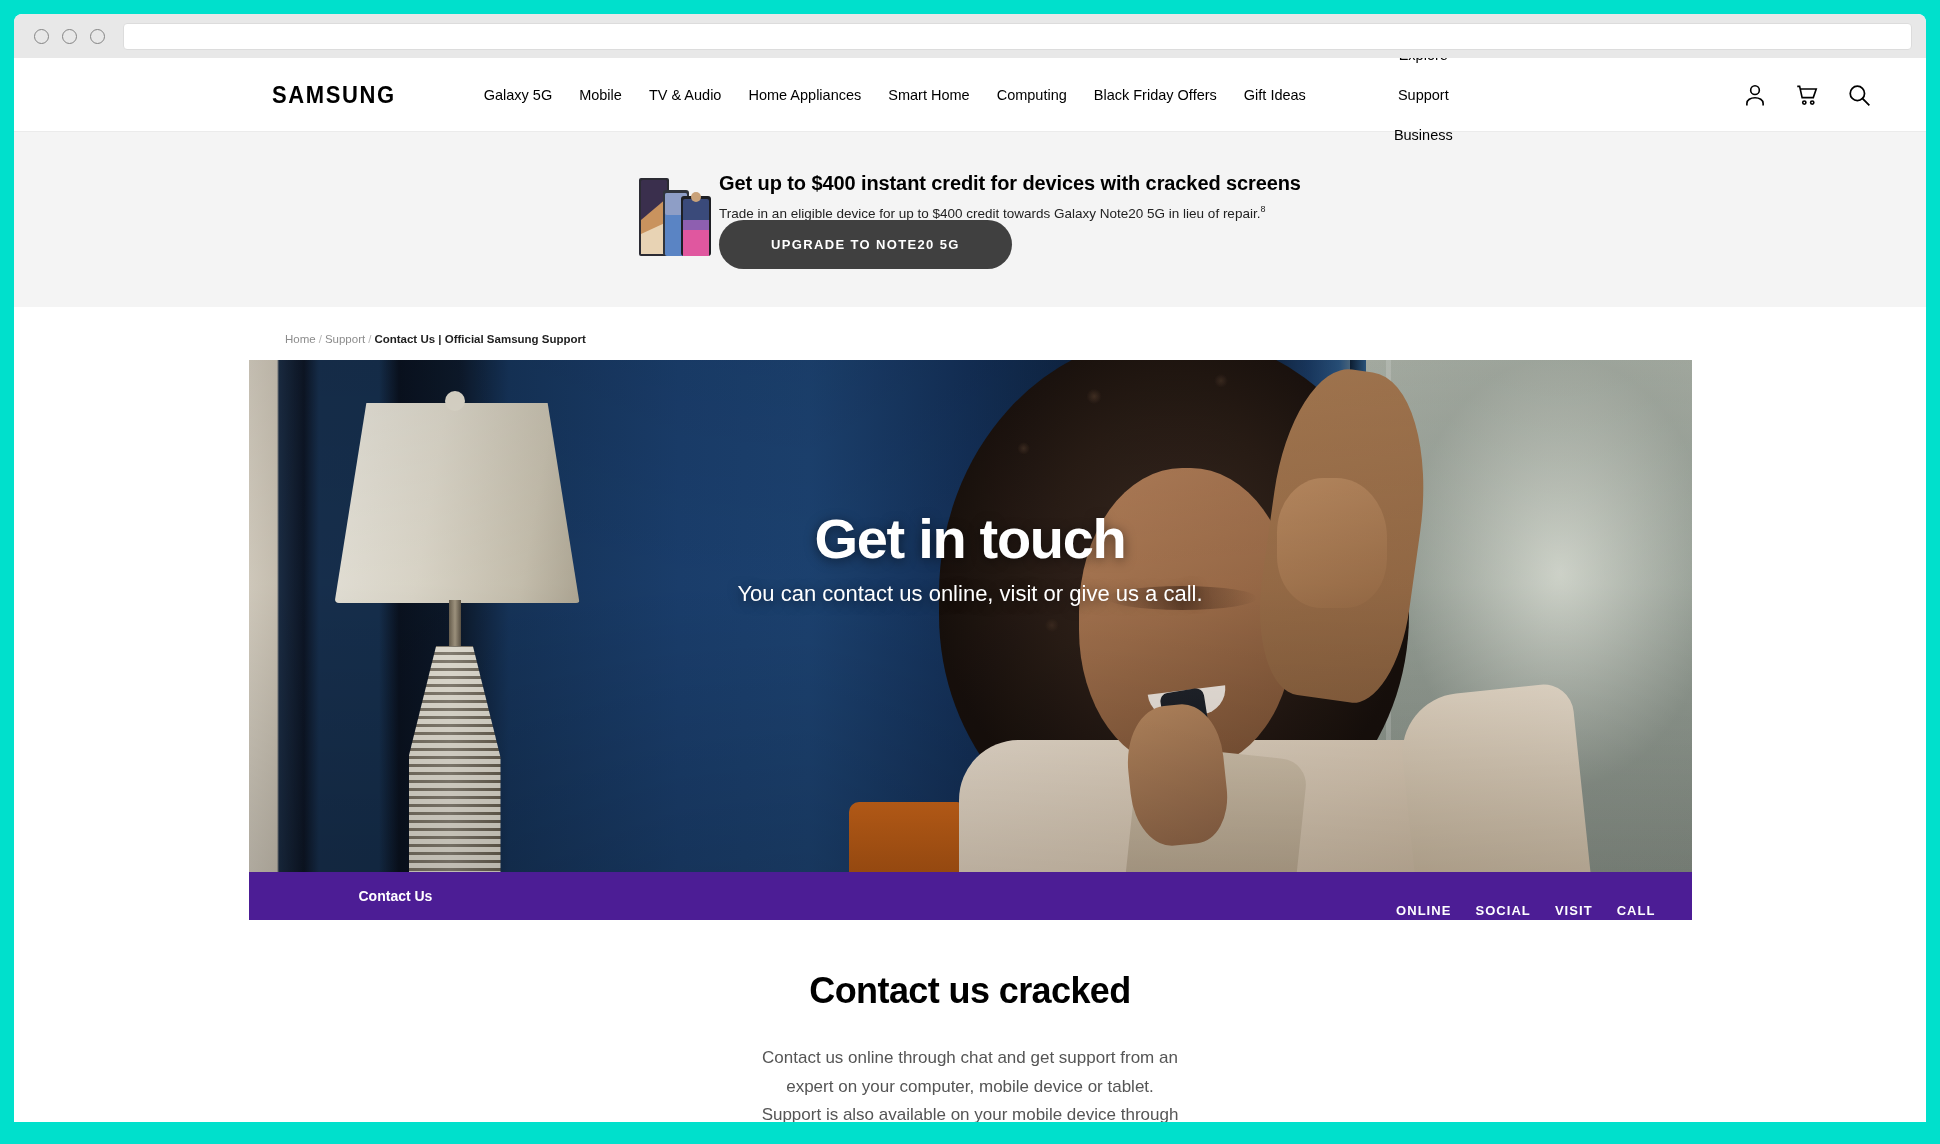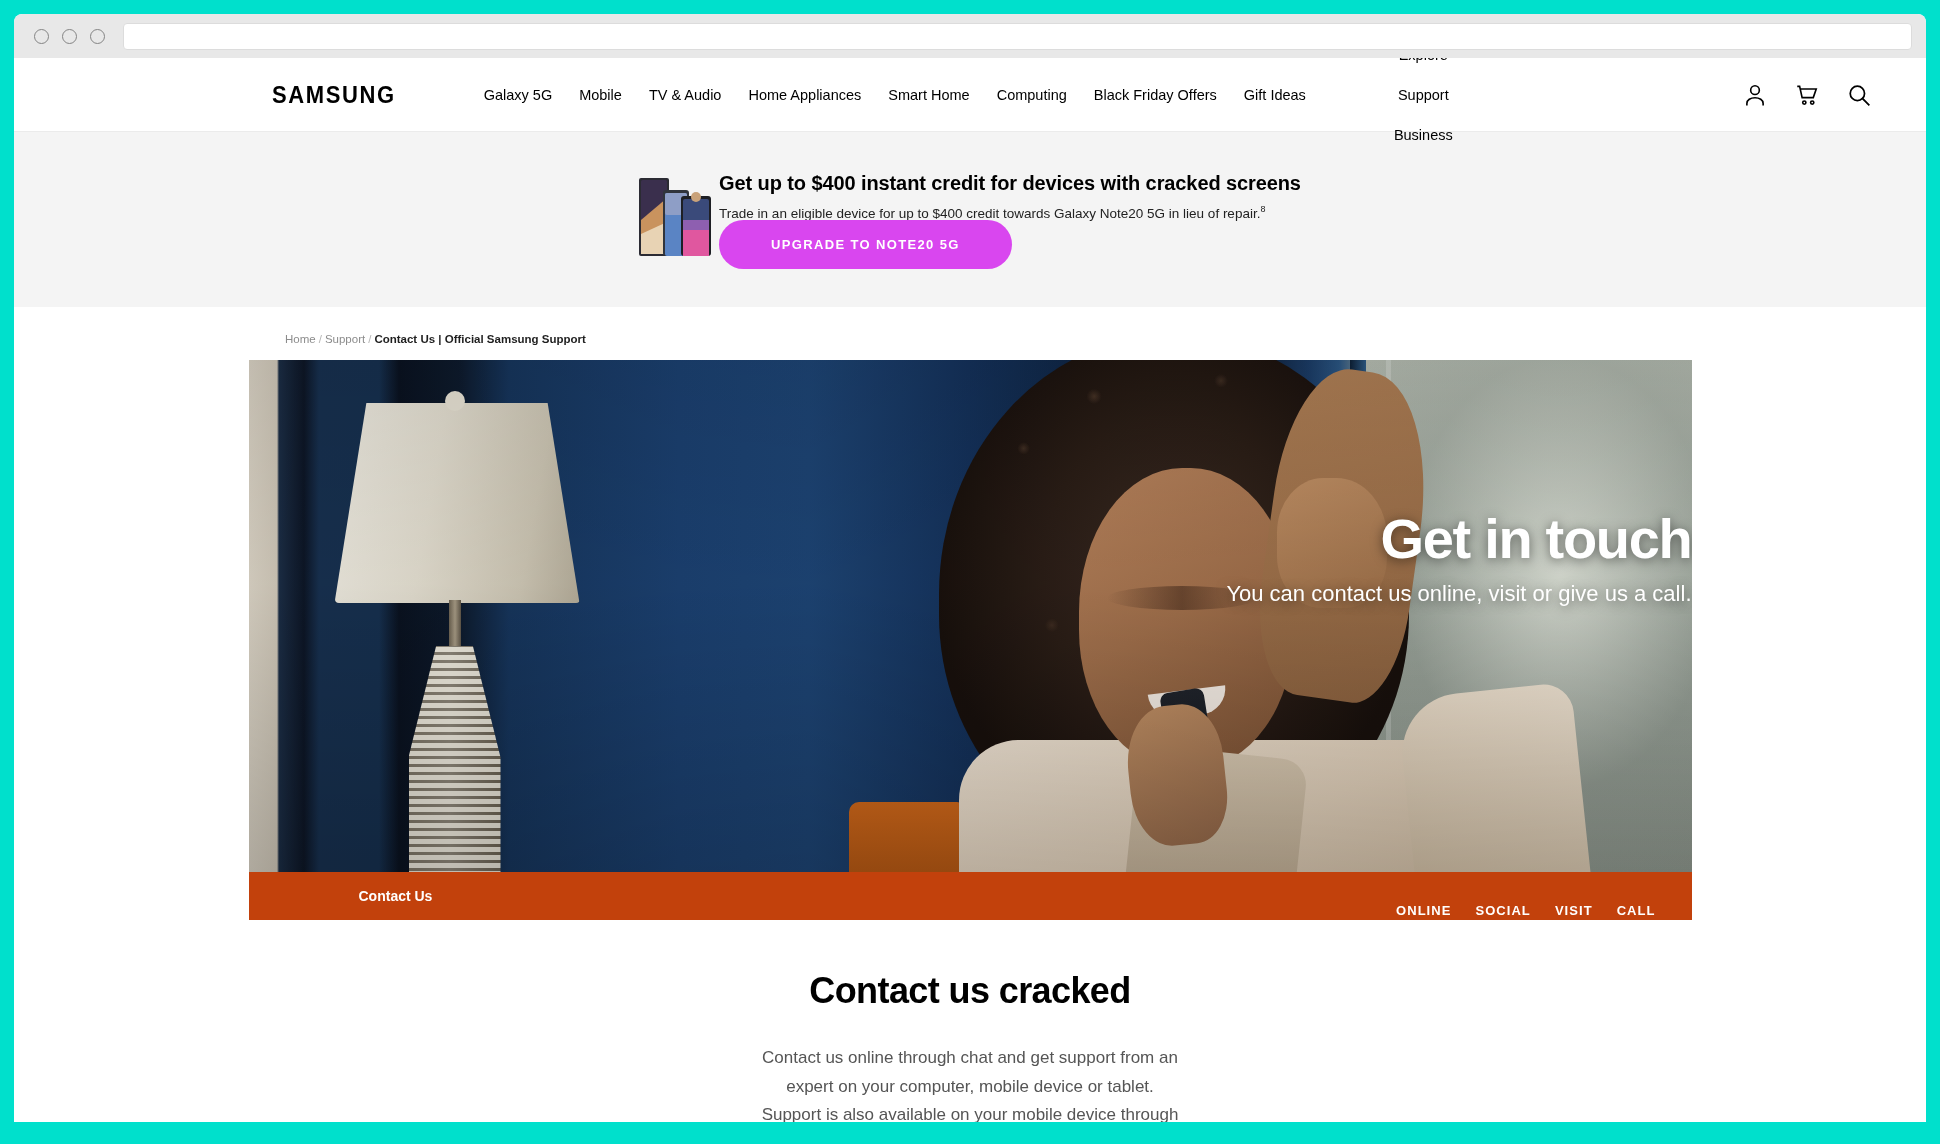--- a/index.html
+++ b/index.html
@@ -74,21 +74,21 @@
   #promo-inner { display:flex; align-items:flex-start; gap:6px; }
   #promo-phones { width:74px; height:80px; position:relative; margin-top:6px; }
   #promo-text { padding-top:2px; }
   #promo-title {
     font-size:20px; font-weight:bold; color:#000; margin-bottom:9px;
     letter-spacing:-0.1px;
   }
   #promo-sub { font-size:13.5px; color:#222; }
   #promo-sub sup { font-size:9px; vertical-align:super; }
   #promo-btn {
-    display:inline-block; background:#d946ef; color:#fff;
+    display:inline-block; background:#404040; color:#fff;
     border:none; border-radius:26px;
     padding:0 52px; height:49px; line-height:49px;
     font-size:13px; font-weight:bold; letter-spacing:1.35px;
     cursor:pointer; font-family:"Liberation Sans", sans-serif;
   }
 
   
   #breadcrumb {
     margin:26px 0 0 271px; font-size:11.5px; color:#8c8c8c;
   }
@@ -237,35 +237,35 @@
     background:linear-gradient(200deg,#f1e5d4,#cbb79a);
     border-radius:60px 30px 0 0;
     transform:rotate(-6deg);
   }
   .hero-shade {
     position:absolute; inset:0;
     background:linear-gradient(180deg, rgba(0,0,0,.10) 0%, rgba(0,0,0,.05) 40%, rgba(0,0,0,.22) 100%);
   }
 
   #hero-copy {
-    position:absolute; left:0; right:0; top:150px; text-align:right;
+    position:absolute; left:0; right:0; top:150px; text-align:center;
     text-shadow:0 2px 12px rgba(0,0,0,.5);
   }
   #hero-title {
     font-size:56px; font-weight:bold; color:#fff; letter-spacing:-1.3px;
     line-height:1.05;
   }
   #hero-sub {
     font-size:22px; color:#fff; margin-top:12px; font-weight:400;
   }
 
   
   #hero-tabs {
     position:absolute; left:0; right:0; bottom:0; height:48px;
-    background:#c2410c; display:flex; align-items:center;
+    background:#4c1d95; display:flex; align-items:center;
     padding:0 36px 0 110px;
   }
   #hero-tabs-label { color:#fff; font-size:14px; font-weight:bold; }
   #hero-tabs-list { margin-left:auto; display:flex; gap:24px;margin-top:28px; }
   #hero-tabs-list span {
     color:#fff; font-size:13px; font-weight:bold; letter-spacing:1.05px;
     cursor:pointer;
   }
 
   

